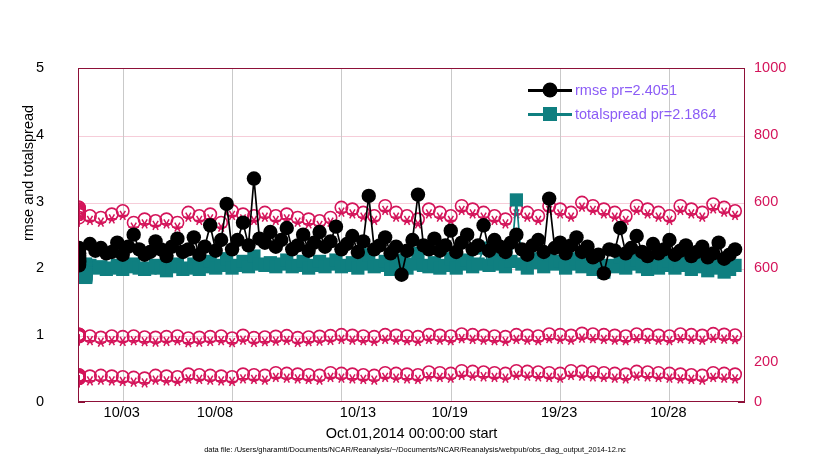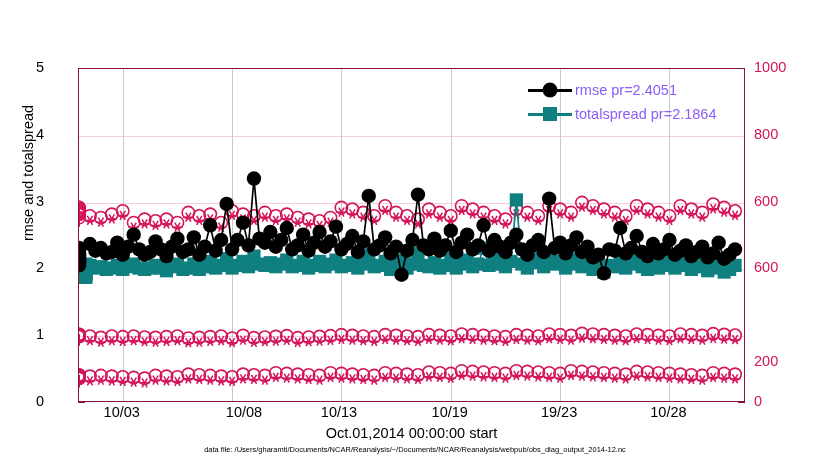--- a/index.html
+++ b/index.html
@@ -100,23 +100,23 @@
       <div class="ytick-right" style="top: 134.8px;">800</div>
       <div class="ytick-right-mark" style="top: 134.8px;"></div>
       <div class="ytick-right" style="top: 68px;">1000</div>
       <div class="ytick-right-mark" style="top: 68px;"></div>
     </div>
 
   <div id="x-ticks">
       <div class="xtick-mark" style="left: 121.738px;"></div>
       <div class="xtick-label" style="left: 121.738px;">10/03</div>
       <div class="xtick-mark" style="left: 231.082px;"></div>
-      <div class="xtick-label" style="left: 244px;">10/08</div>
+      <div class="xtick-label" style="left: 215px;">10/08</div>
       <div class="xtick-mark" style="left: 340.426px;"></div>
-      <div class="xtick-label" style="left: 339px;">10/13</div>
+      <div class="xtick-label" style="left: 358px;">10/13</div>
       <div class="xtick-mark" style="left: 449.77px;"></div>
       <div class="xtick-label" style="left: 449.77px;">10/19</div>
       <div class="xtick-mark" style="left: 559.115px;"></div>
       <div class="xtick-label" style="left: 559.115px;">19/23</div>
       <div class="xtick-mark" style="left: 668.459px;"></div>
       <div class="xtick-label" style="left: 668.459px;">10/28</div>
     </div>
 
   <div class="ylabel-left">rmse and totalspread</div>
 

